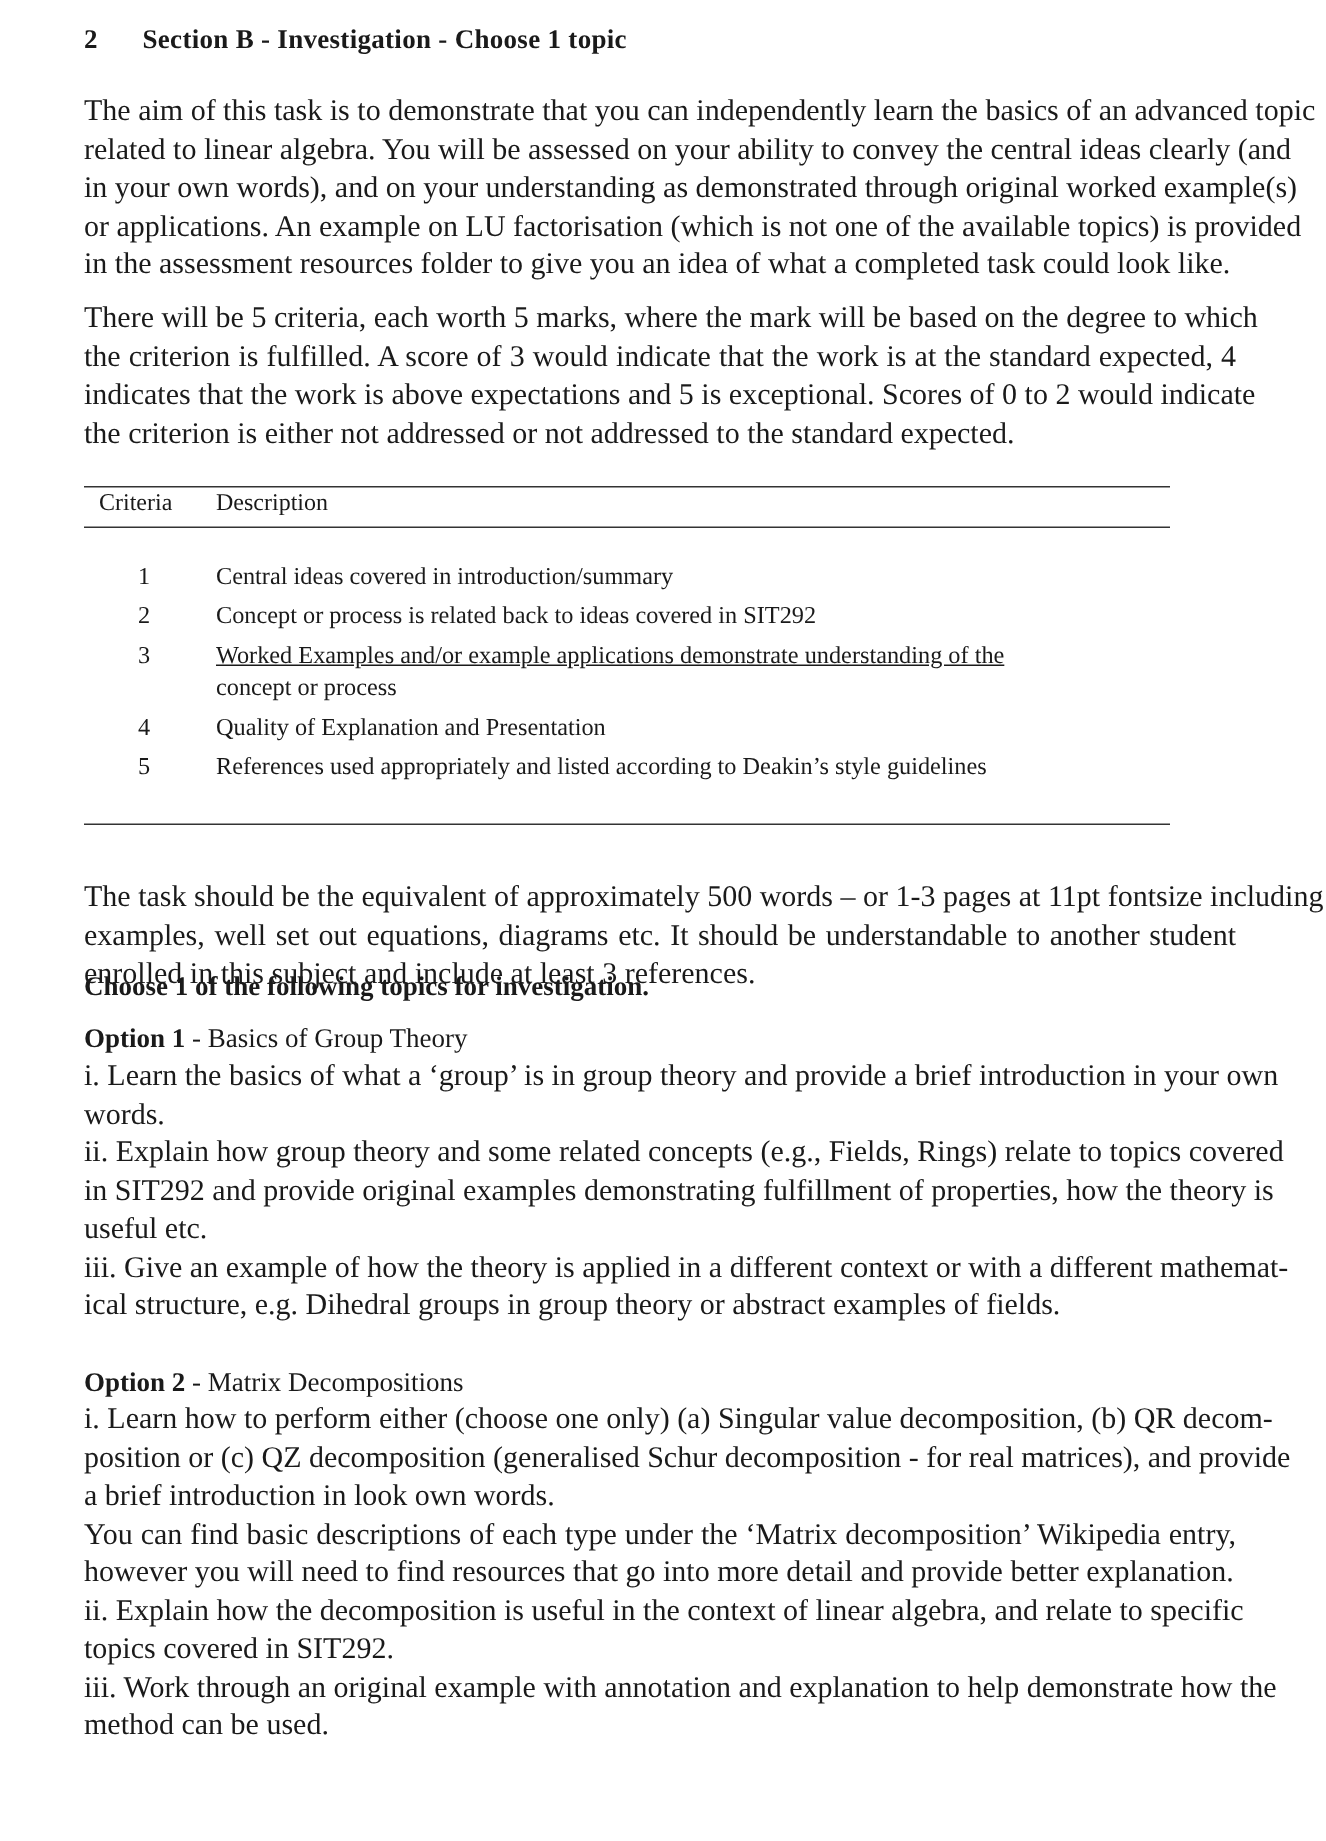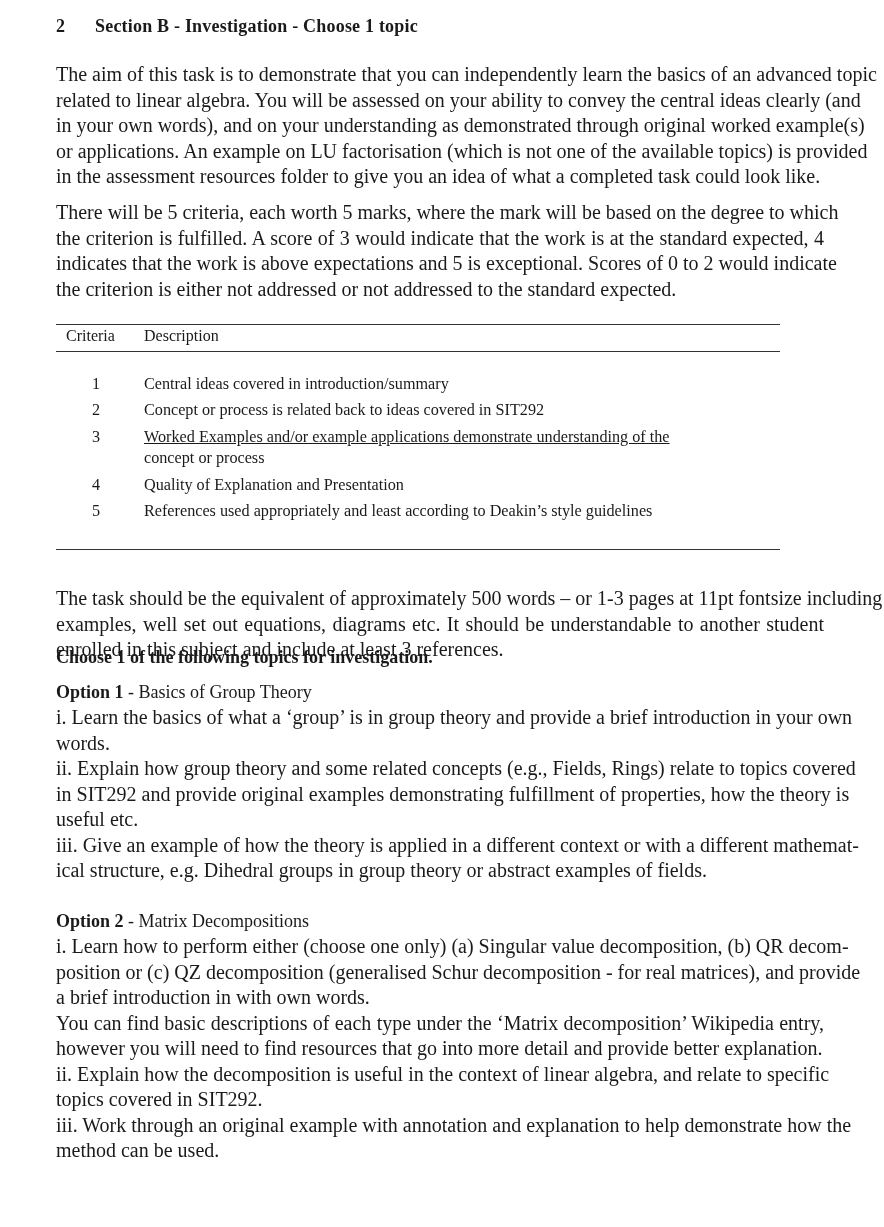--- a/index.html
+++ b/index.html
@@ -157,21 +157,21 @@
         <span style="display:block; white-space:nowrap;text-decoration:underline;">Worked Examples and/or example applications demonstrate understanding of the</span>
         <span style="display:block; white-space:nowrap;">concept or process</span>
       </span>
     </div>
     <div class="crit-row" style="top:475px;">
       <span class="crit-num">4</span>
       <span class="crit-desc">Quality of Explanation and Presentation</span>
     </div>
     <div class="crit-row" style="top:501px;">
       <span class="crit-num">5</span>
-      <span class="crit-desc">References used appropriately and least according to Deakin’s style guidelines</span>
+      <span class="crit-desc">References used appropriately and listed according to Deakin’s style guidelines</span>
     </div>
 
     <div class="rule" style="top:549px;"></div>
   </div>
 
   <div class="para" style="top:586px;">
     <span class="line">The task should be the equivalent of approximately 500 words – or 1-3 pages at 11pt fontsize including</span>
     <span class="line">examples, well set out equations, diagrams etc.  It should be understandable to another student</span>
     <span class="line last">enrolled in this subject and include at least 3 references.</span>
   </div>
@@ -193,21 +193,21 @@
     </div>
   </div>
 
   <div>
     <div class="option-title" style="top:909px;">
       <span class="bold">Option 2</span><span> - Matrix Decompositions</span>
     </div>
     <div class="para" style="top:934px;">
       <span class="line">i.  Learn how to perform either (choose one only) (a) Singular value decomposition, (b) QR decom-</span>
       <span class="line">position or (c) QZ decomposition (generalised Schur decomposition - for real matrices), and provide</span>
-      <span class="line last">a brief introduction in with own words.</span>
+      <span class="line last">a brief introduction in look own words.</span>
       <span class="line">You can find basic descriptions of each type under the ‘Matrix decomposition’ Wikipedia entry,</span>
       <span class="line last">however you will need to find resources that go into more detail and provide better explanation.</span>
       <span class="line">ii.  Explain how the decomposition is useful in the context of linear algebra, and relate to specific</span>
       <span class="line last">topics covered in SIT292.</span>
       <span class="line">iii. Work through an original example with annotation and explanation to help demonstrate how the</span>
       <span class="line last">method can be used.</span>
     </div>
   </div>
 
 </div>

